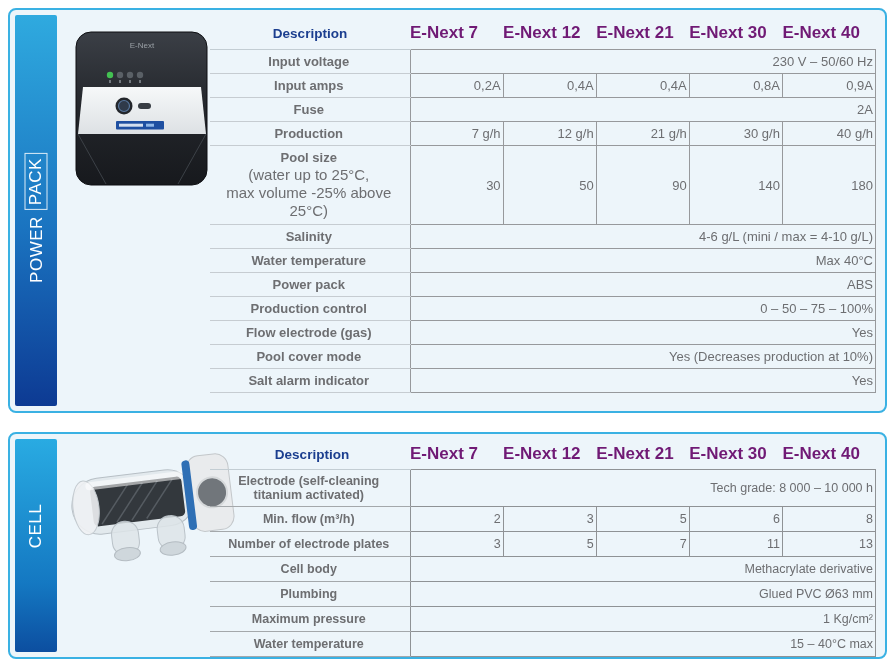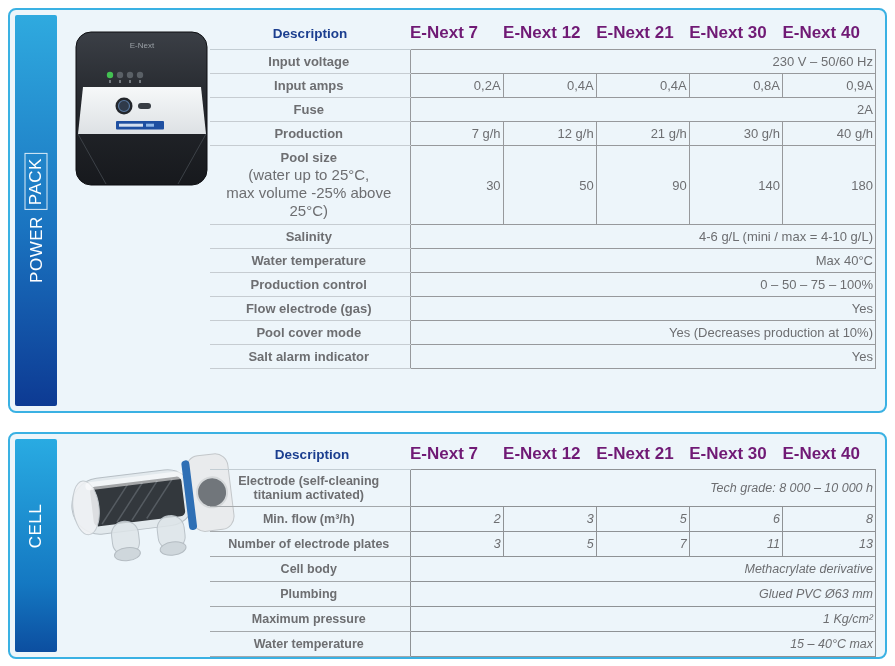--- a/index.html
+++ b/index.html
@@ -66,21 +66,21 @@
     border:1px solid #97999c; padding:4px 2px;
     vertical-align:middle;
   }
   .sub { font-size:15px; font-weight:normal; color:#6d6e71; line-height:1.2; }
   .lbl { line-height:1.25; }
 
   
   .t2 th.desc, .t2 th.model { padding:4px 0 5px 0; }
   .t2 th.desc { padding-left:4px; }
   .t2 td.label { font-size:12.5px; border-bottom:1px solid #a4a8ab; padding:4px 6px 4px 4px;margin-top:28px; }
-  .t2 td.val   { font-size:12.5px; padding:5px 2px; border-color:#8f9295;font-style:italic; }
+  .t2 td.val   { font-size:12.5px; padding:5px 2px; border-color:#8f9295; }
 </style>
 </head>
 <body>
 
 <section class="panel" id="panel-power">
 
   <div class="side-bar">
     <div class="vlabel">
       <span>POWER</span>
       <span class="boxed">PACK</span>
@@ -183,20 +183,24 @@
       </tr>
       <tr>
         <td class="label">Salinity</td>
         <td class="val" colspan="5">4-6 g/L (mini / max = 4-10 g/L)</td>
       </tr>
       <tr>
         <td class="label">Water temperature</td>
         <td class="val" colspan="5">Max 40°C</td>
       </tr>
       <tr>
+        <td class="label">Power pack</td>
+        <td class="val" colspan="5">ABS</td>
+      </tr>
+      <tr>
         <td class="label">Production control</td>
         <td class="val" colspan="5">0 – 50 – 75 – 100%</td>
       </tr>
       <tr>
         <td class="label">Flow electrode (gas)</td>
         <td class="val" colspan="5">Yes</td>
       </tr>
       <tr>
         <td class="label">Pool cover mode</td>
         <td class="val" colspan="5">Yes (Decreases production at 10%)</td>

